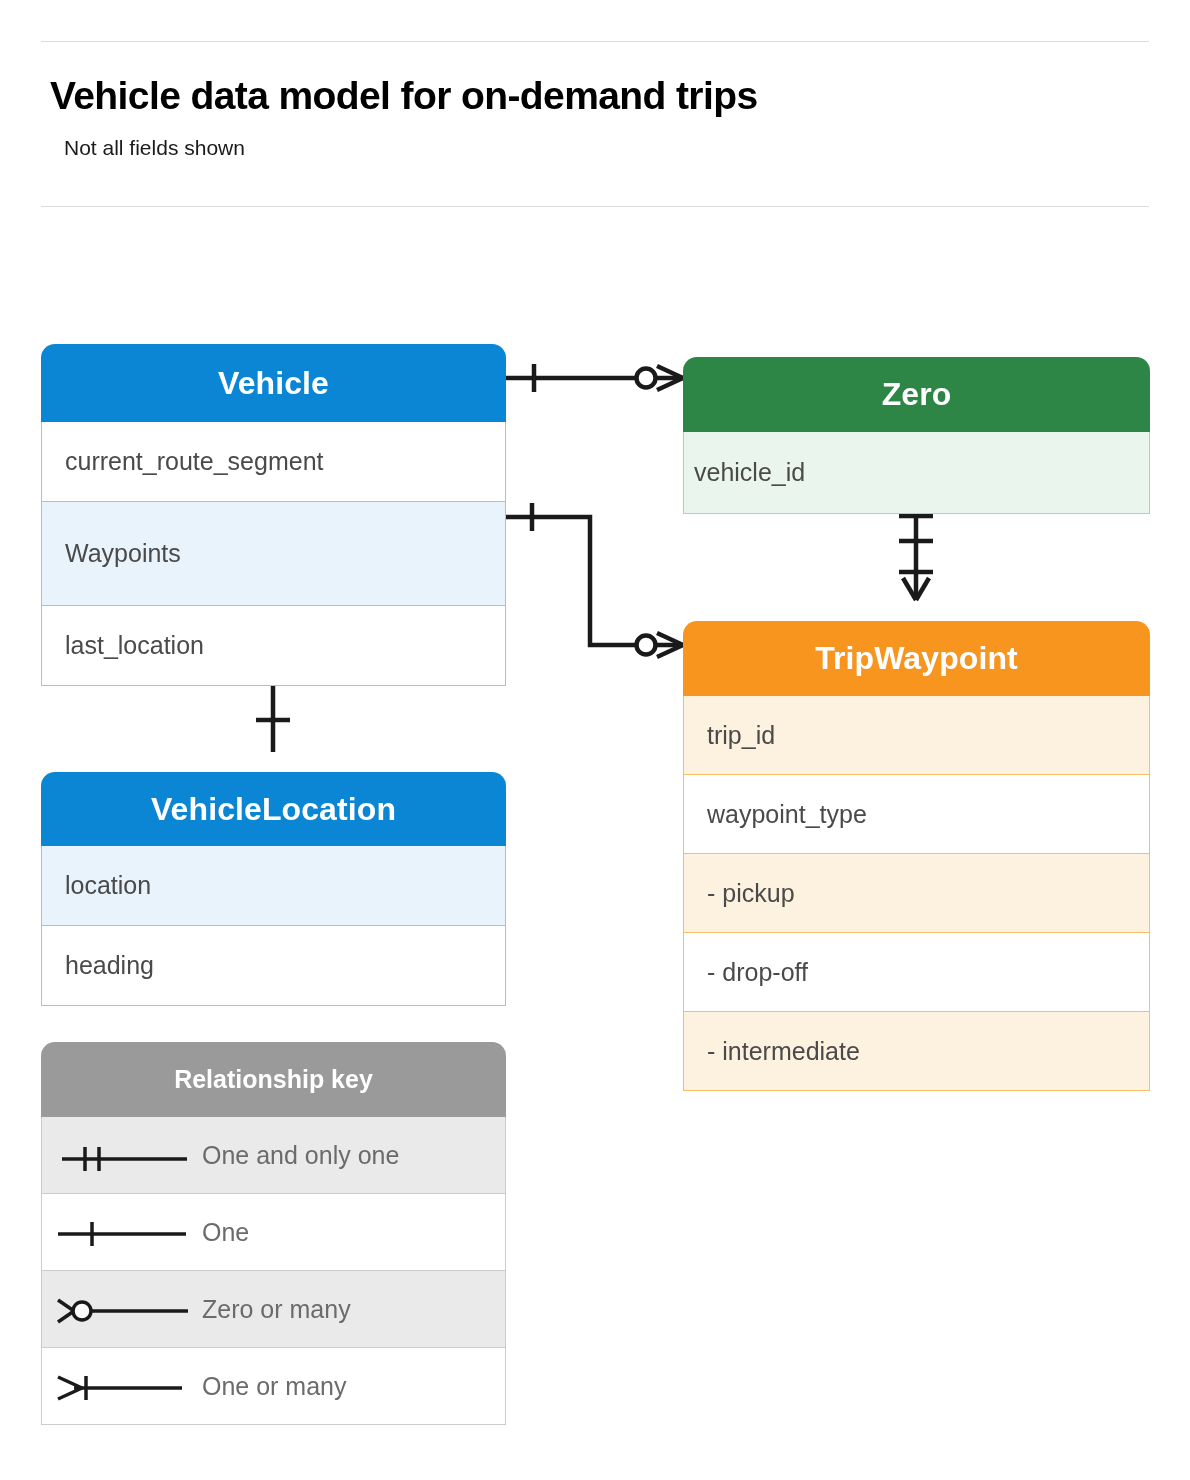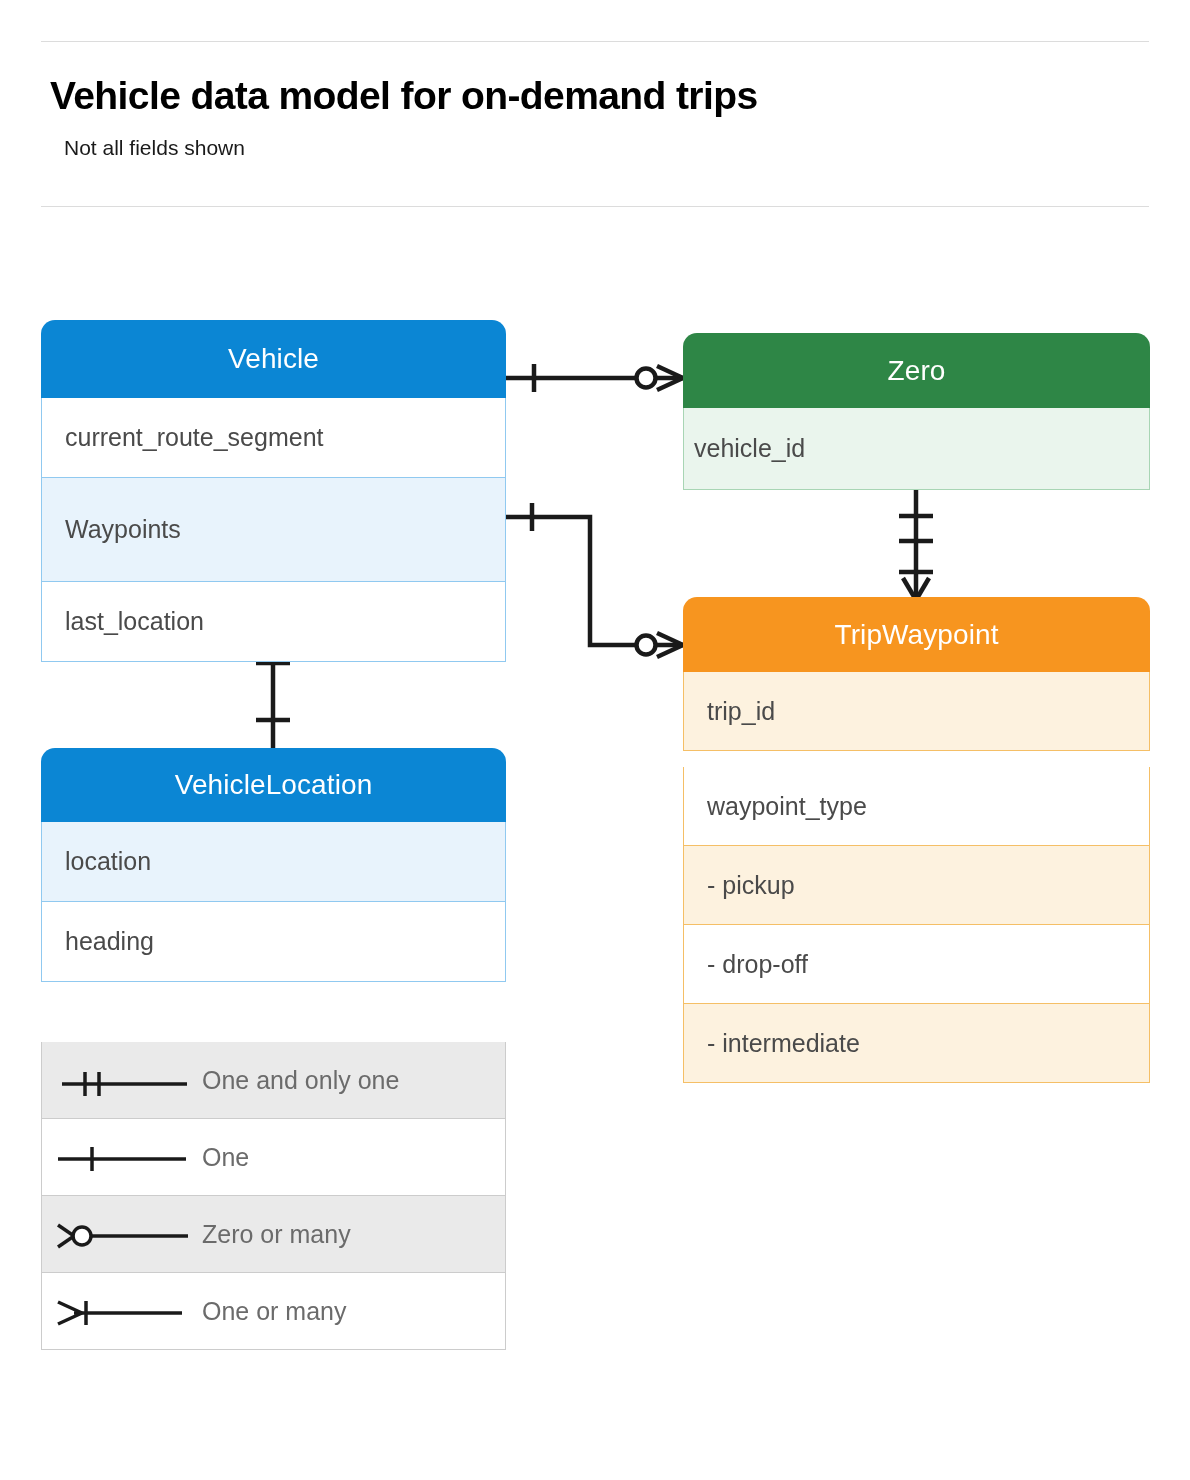--- a/index.html
+++ b/index.html
@@ -49,27 +49,28 @@
 
   
   .entity {
     position: absolute;
     box-sizing: border-box;
   }
   .entity-header {
     box-sizing: border-box;
     border-radius: 14px 14px 0 0;
     color: #ffffff;
-    font-size: 28px;
-    font-weight: normal;
+    font-size: 32px;
+    font-weight: bold;
     text-align: center;
     display: flex;
     align-items: center;
     justify-content: center;
     letter-spacing: 0.1px;
+    margin-top: 24px;
   }
   .entity-row {
     box-sizing: border-box;
     font-size: 25px;
     color: #4a4a4a;
     display: flex;
     align-items: center;
     padding-left: 23px;
     border-style: solid;
     border-width: 0 1.5px 1.5px 1.5px;
@@ -189,33 +190,34 @@
 </div>
 
 <div class="entity e-green" style="left:683px; top:333px; width:467px;">
   <div class="entity-header" style="height:75px;">Zero</div>
   <div class="entity-row row-alt" style="height:82px;padding-left:10px;">vehicle_id</div>
 </div>
 
 <div class="entity e-orange" style="left:683px; top:597px; width:467px;">
   <div class="entity-header" style="height:75px;">TripWaypoint</div>
   <div class="entity-row row-alt" style="height:79px;">trip_id</div>
-  <div class="entity-row row-plain" style="height:79px;margin-top:16px;">waypoint_type</div>
+  <div class="entity-row row-plain" style="height:79px;">waypoint_type</div>
   <div class="entity-row row-alt" style="height:79px;">-  pickup</div>
   <div class="entity-row row-plain" style="height:79px;">-  drop-off</div>
   <div class="entity-row row-alt" style="height:79px;">-  intermediate</div>
 </div>
 
 <div class="entity e-blue" style="left:41px; top:748px; width:465px;">
   <div class="entity-header" style="height:74px;">VehicleLocation</div>
   <div class="entity-row row-alt" style="height:80px;">location</div>
   <div class="entity-row row-plain" style="height:80px;">heading</div>
 </div>
 
 <div class="legend">
+  <div class="legend-header">Relationship key</div>
 
   <div class="legend-row alt">
     <svg class="legend-symbol" viewBox="0 0 160 77">
       <g stroke="#1a1a1a" stroke-width="3.5" fill="none">
         <line x1="20" y1="42" x2="145" y2="42"></line>
         <line x1="43" y1="30" x2="43" y2="54"></line>
         <line x1="57" y1="30" x2="57" y2="54"></line>
       </g>
     </svg>
     <span class="legend-label">One and only one</span>

